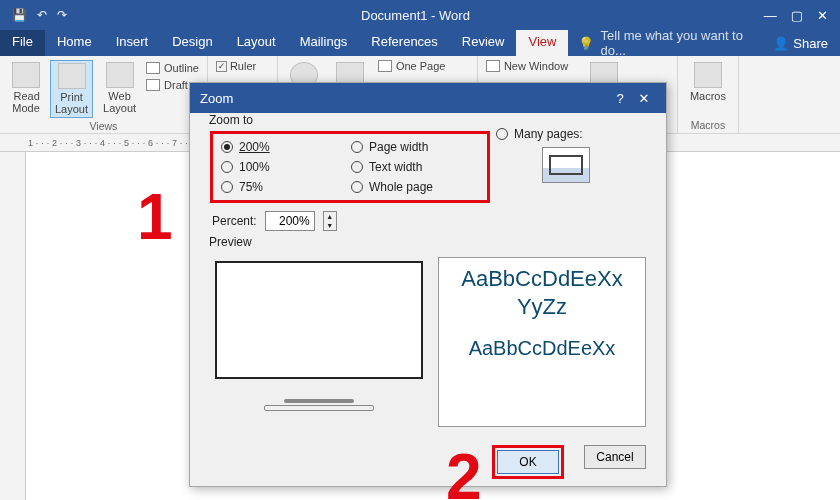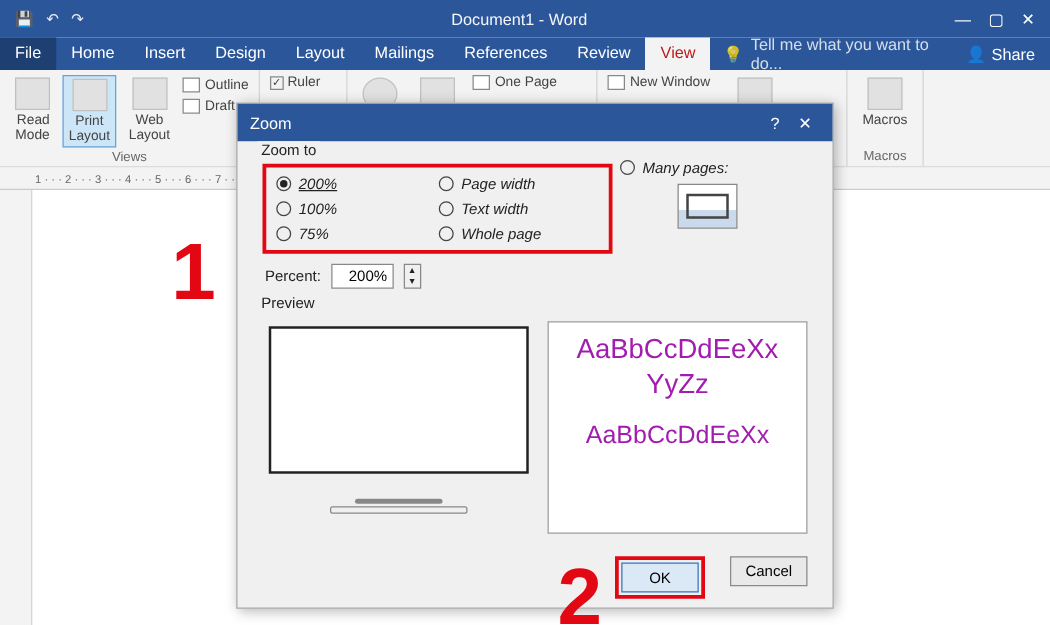--- a/index.html
+++ b/index.html
@@ -42,36 +42,36 @@
   
   .dialog { position: absolute; left: 189px; top: 82px; width: 478px; height: 405px; background: #f0f0f0; border: 1px solid #a7a7a7; box-shadow: 2px 2px 10px rgba(0,0,0,.3); font-size: 12px; color: #222; }
   .dlg-title { height: 30px; background: #2b579a; color: #fff; display: flex; align-items: center; padding: 0 10px; font-size: 13px; }
   .dlg-title .t { flex: 1; }
   .dlg-title .hb { width: 24px; text-align: center; cursor: pointer; }
   .dlg-body { padding: 8px 12px 10px; }
   .fs { position: relative; padding: 10px 8px 8px; }
   .fs .legend { position: absolute; top: -8px; left: 4px; background: #f0f0f0; padding: 0 3px; font-size: 12px; }
   .redbox { border: 3px solid #e30613; padding: 6px 8px; width: 280px; }
   .zoomgrid { display: grid; grid-template-columns: 120px 130px; gap: 6px 10px; }
-  .radio { display: flex; align-items: center; gap: 6px; font-style: italic; }
+  .radio { display: flex; align-items: center; gap: 6px; }
   .radio .r { width: 12px; height: 12px; border: 1px solid #444; border-radius: 50%; display: inline-flex; align-items: center; justify-content: center; }
   .radio .r.sel::after { content: ""; width: 6px; height: 6px; background: #222; border-radius: 50%; }
   .percentrow { display: flex; align-items: center; gap: 8px; margin: 8px 0 4px 2px; }
   .percentrow input { width: 50px; height: 20px; font-size: 12px; text-align: right; padding-right: 4px; border: 1px solid #888; }
   .spin { width: 14px; height: 20px; border: 1px solid #888; display: flex; flex-direction: column; font-size: 7px; }
   .spin span { flex: 1; text-align: center; line-height: 9px; }
   .manybox { position: absolute; right: 18px; top: 6px; width: 140px; }
   .mp-ic { width: 48px; height: 36px; border: 1px solid #888; margin: 6px auto 0; background: linear-gradient(#fff 60%,#cbd9ec 60%); display: flex; align-items: center; justify-content: center; }
   .mp-ic::after { content: ""; width: 30px; height: 16px; border: 2px solid #444; }
   .preview-area { display: flex; gap: 10px; margin-top: 4px; }
   .monitor { width: 218px; height: 170px; position: relative; }
   .monitor .screen { width: 208px; height: 118px; border: 2px solid #222; background: #fff; margin: 4px auto 0; }
   .monitor .stand { width: 70px; height: 4px; background: #888; margin: 20px auto 0; border-radius: 2px; }
   .monitor .base { width: 110px; height: 6px; border: 1px solid #888; margin: 2px auto 0; border-radius: 2px; }
-  .sample { flex: 1; border: 1px solid #999; background: #fff; padding: 8px 4px; text-align: center; font-family: Calibri, Arial, sans-serif; color: #a21caf; }
+  .sample { flex: 1; border: 1px solid #999; background: #fff; padding: 8px 4px; text-align: center; font-family: Calibri, Arial, sans-serif; color: #0c4a6e; }
   .sample .l1 { font-size: 22px; line-height: 1.2; }
   .sample .l2 { font-size: 22px; line-height: 1.4; }
   .sample .l3 { font-size: 20px; margin-top: 14px; }
   .btnrow { display: flex; justify-content: flex-end; gap: 20px; margin-top: 10px; padding-right: 8px; }
   .btn { width: 62px; height: 24px; border: 1px solid #8a8a8a; background: #e9e9e9; font-size: 12px; }
   .btn.ok { border: 1px solid #3b74b9; background: #dbe9f6; }
   .okwrap { border: 3px solid #e30613; padding: 2px; }
 
   
   .anno { position: absolute; font-size: 64px; font-weight: 900; color: #e30613; font-family: Arial, sans-serif; }

